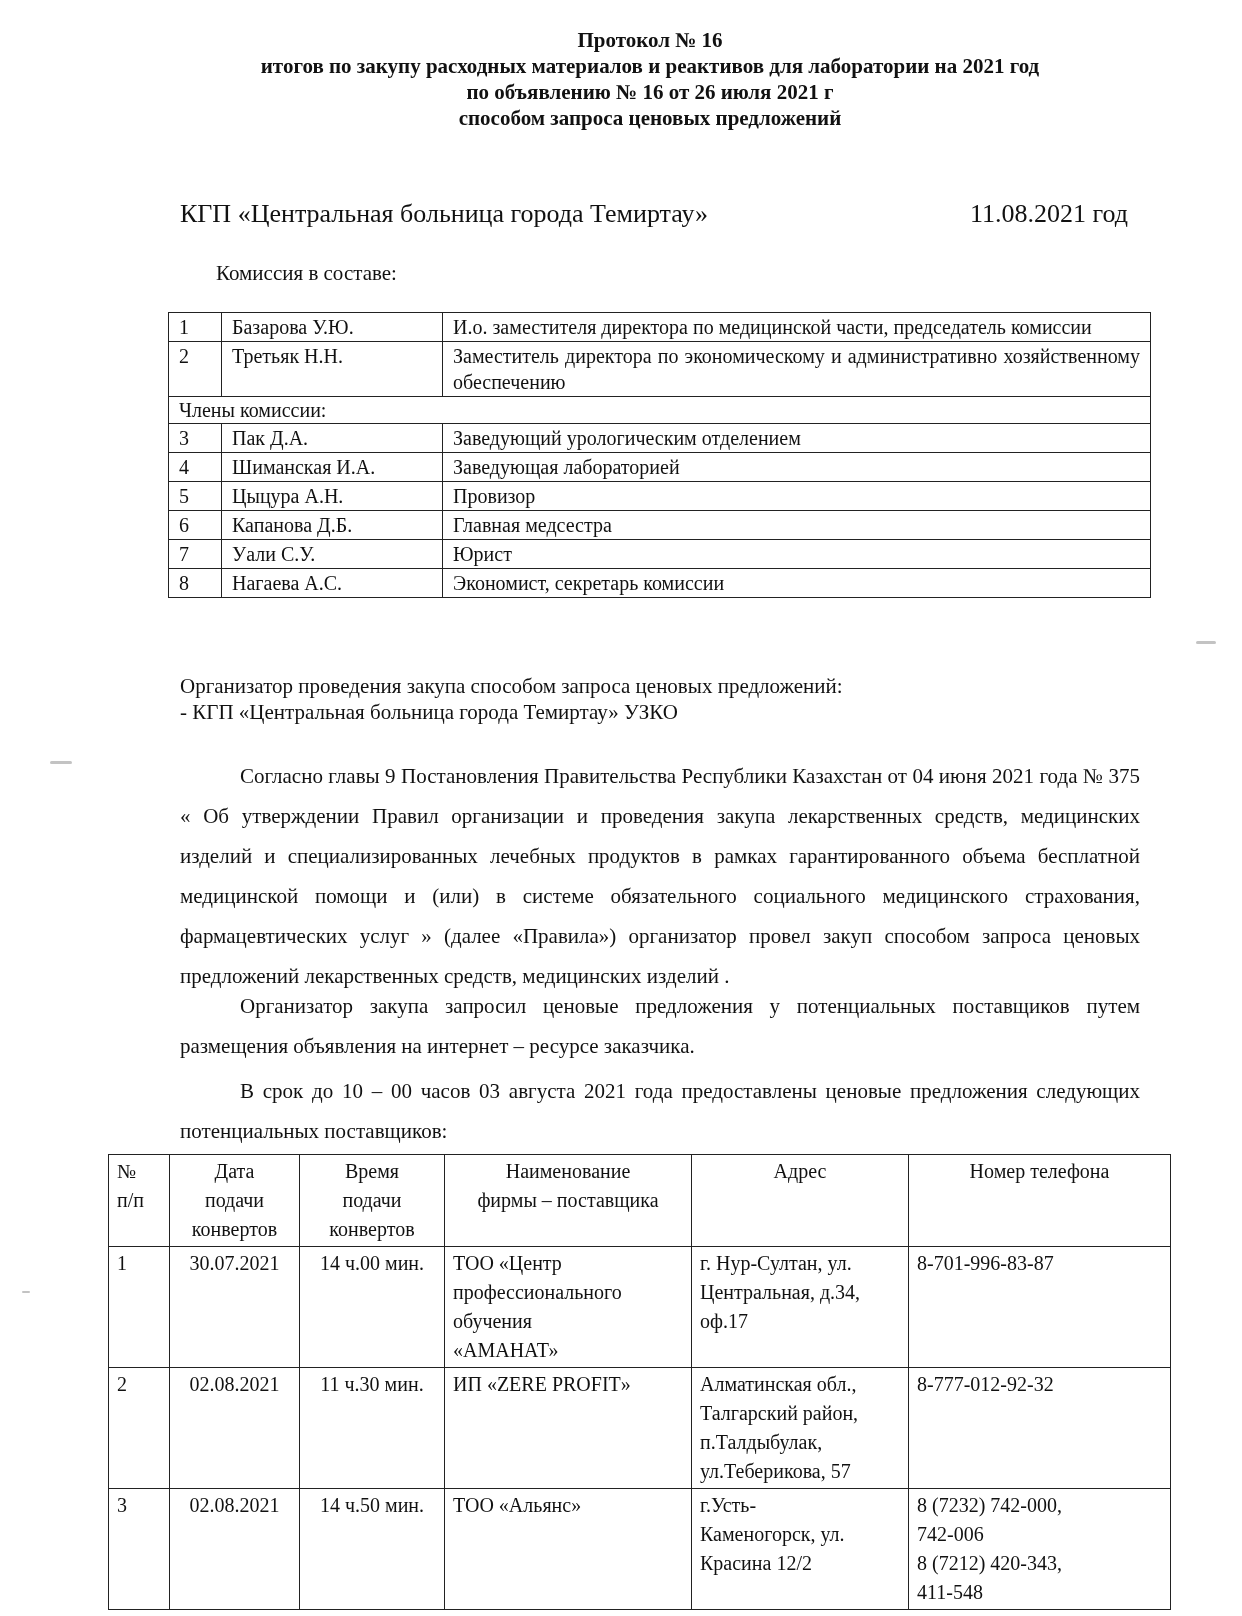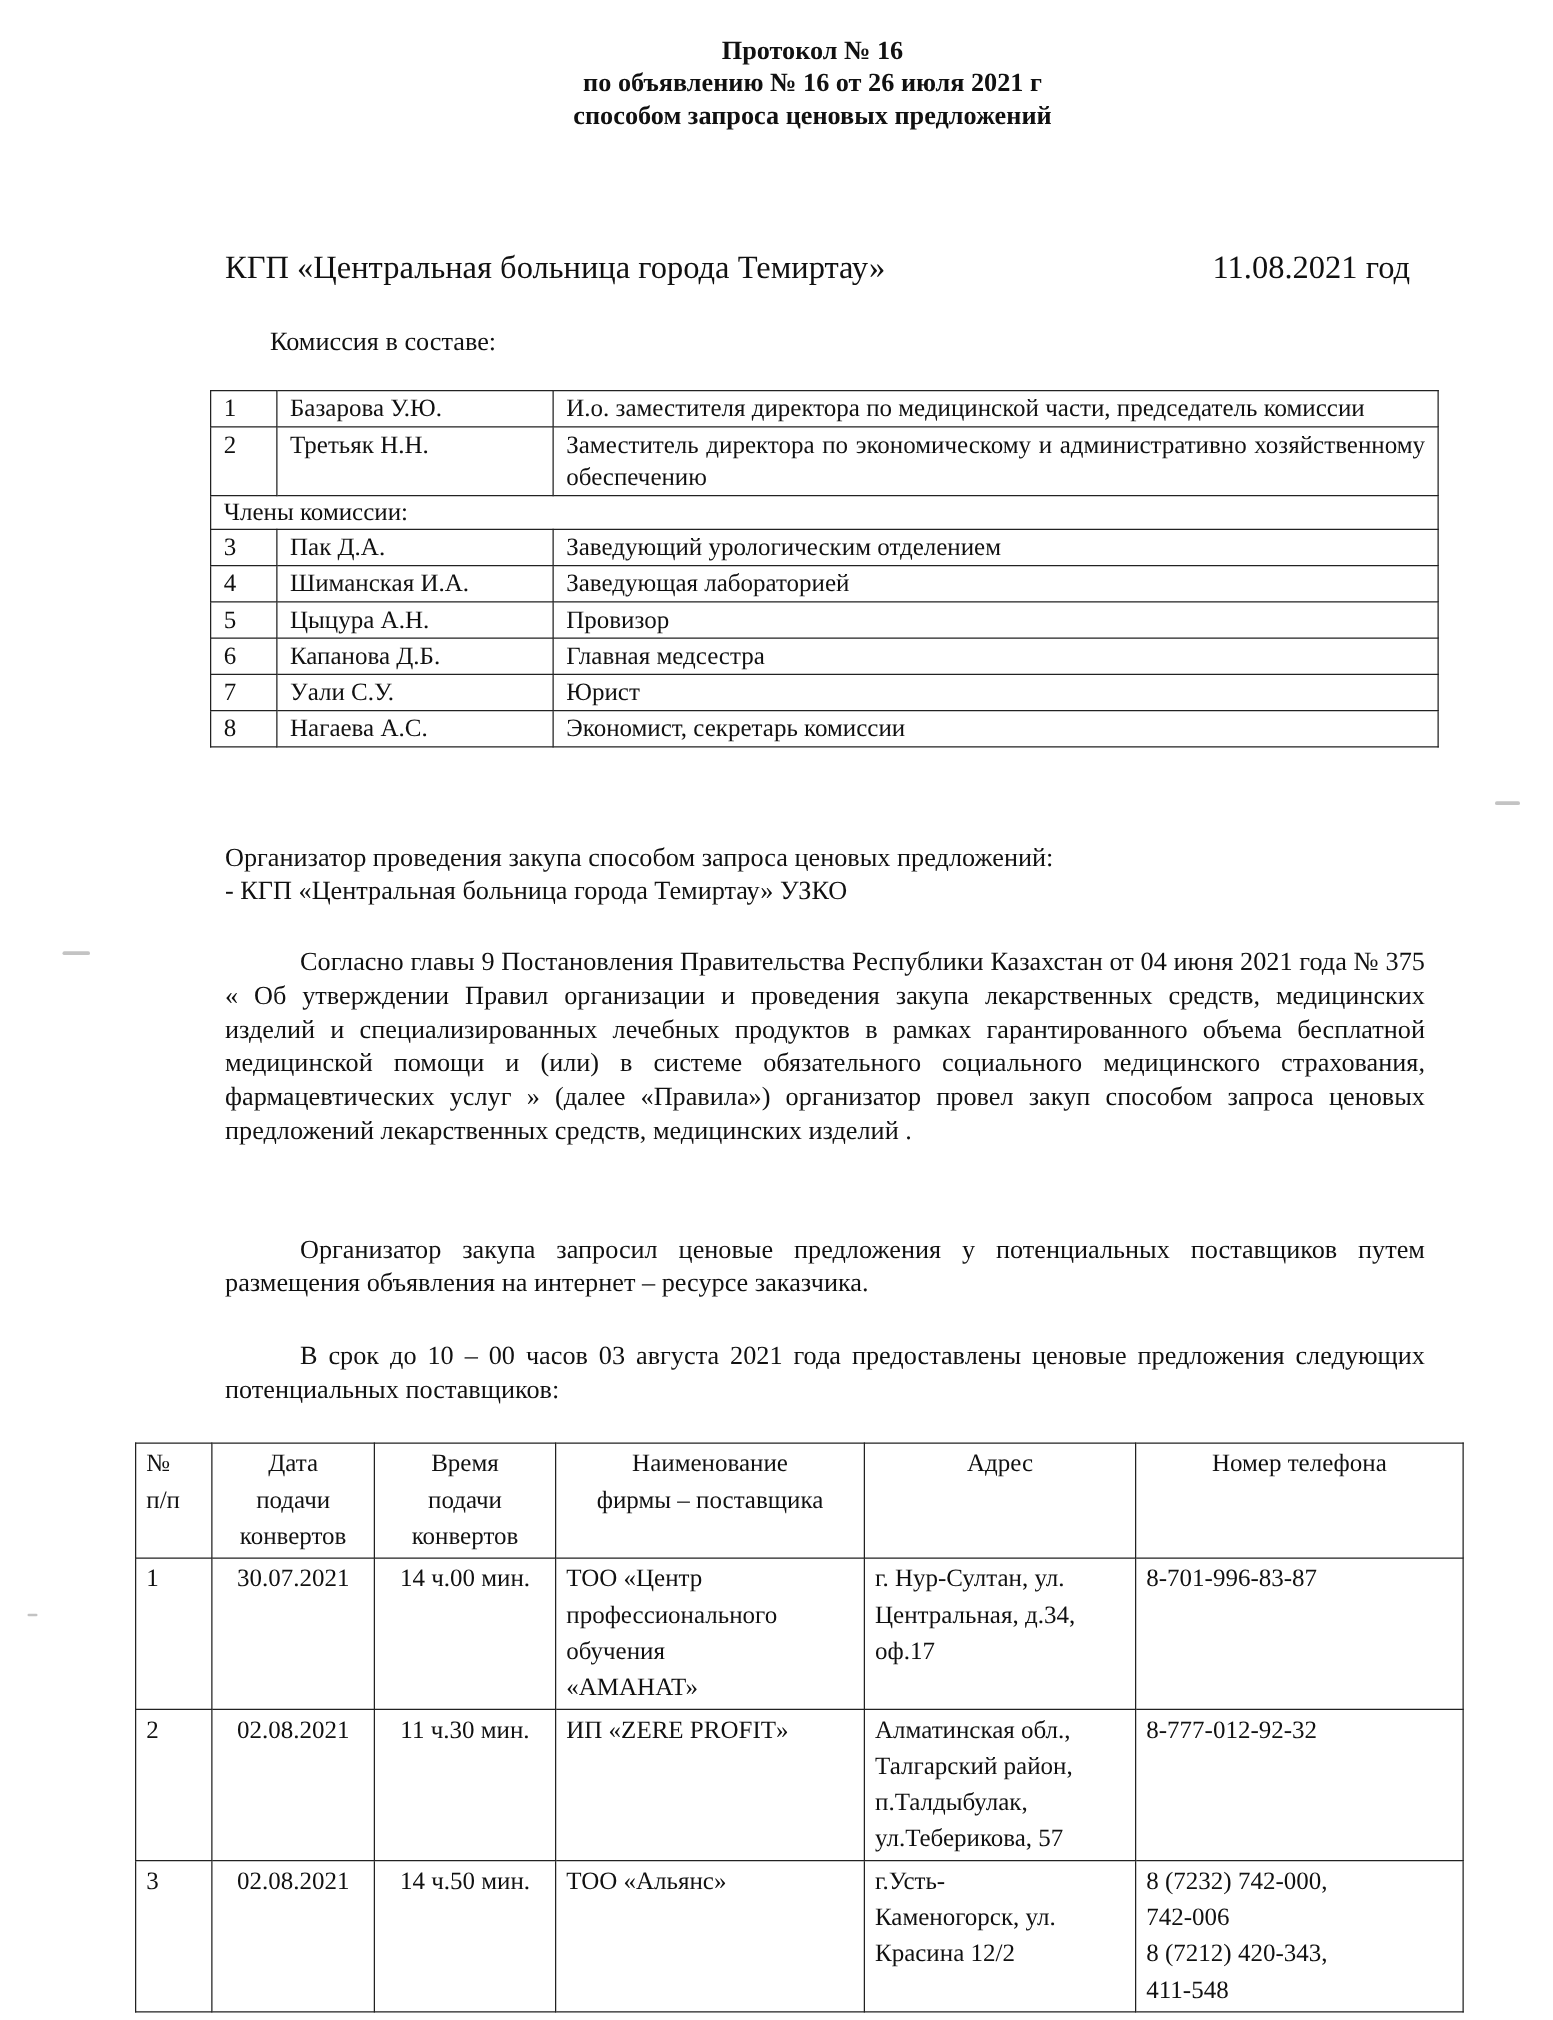--- a/index.html
+++ b/index.html
@@ -17,21 +17,21 @@
   td, th { border: 1.6px solid #222; vertical-align: top; font-weight: normal; }
 
   .commission { position: absolute; left: 168px; top: 311px; width: 983px; font-size: 20px; line-height: 26px; }
   .commission td { padding: 1px 10px; }
   .commission td.num { width: 32px; padding-left: 10px; }
   .commission td.name { width: 200px; }
   .commission td.role { text-align: justify; }
   .commission td.members { padding: 0 10px; }
 
   .organizer { position: absolute; left: 180px; top: 672px; font-size: 21px; line-height: 26px; }
-  .para { position: absolute; left: 180px; width: 960px; font-size: 21px; line-height: 27px; text-align: justify; }
+  .para { position: absolute; left: 180px; width: 960px; font-size: 21px; line-height: 40px; text-align: justify; }
   .para .indent { display: inline-block; width: 60px; }
   .p1 { top: 755px; }
   .p2 { top: 985px; }
   .p3 { top: 1070px; }
 
   .suppliers { position: absolute; left: 108px; top: 1153px; width: 1063px; font-size: 20px; line-height: 29px; }
   .suppliers th, .suppliers td { padding: 2px 8px; }
   .suppliers th { text-align: center; }
   .suppliers th.c-num, .suppliers td.c-num { width: 44px; text-align: left; }
   .suppliers .c-date { width: 113px; }
@@ -43,20 +43,21 @@
 
   .scan-mark { position: absolute; background: #888; opacity: .5; border-radius: 2px; }
 </style>
 </head>
 <body>
 
 <div class="page">
 
   <div class="title-block">
     <div>Протокол № 16</div>
+    <div>итогов по закупу  расходных материалов и реактивов для лаборатории  на 2021 год</div>
     <div>по  объявлению № 16  от  26 июля  2021  г</div>
     <div>способом запроса ценовых предложений</div>
   </div>
 
   <div class="org-line">
     <span>КГП «Центральная больница города Темиртау»</span>
     <span class="date">11.08.2021 год</span>
   </div>
 
   <div class="commission-label">Комиссия в составе:</div>

